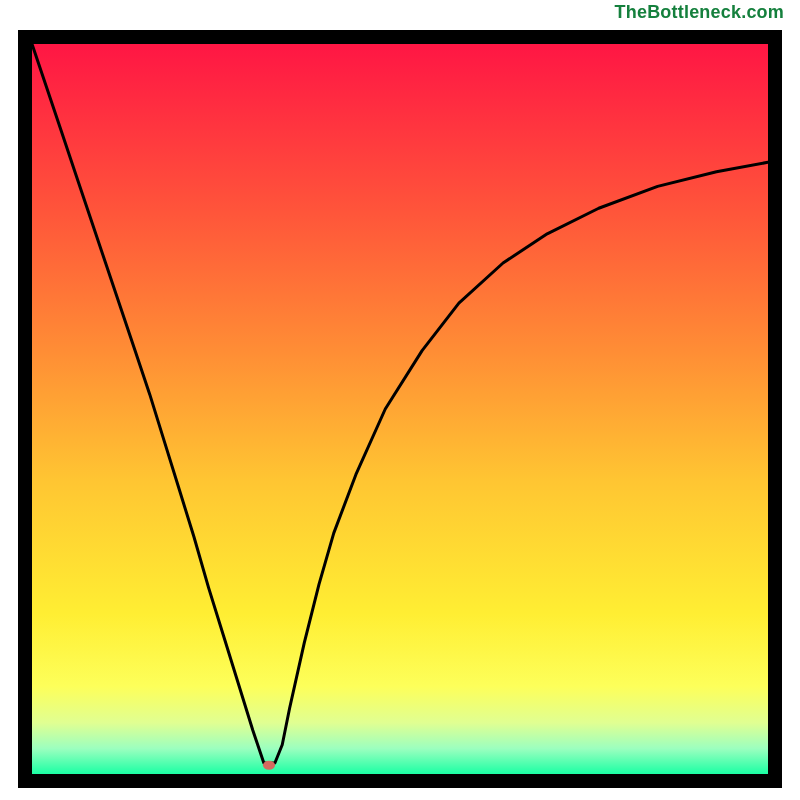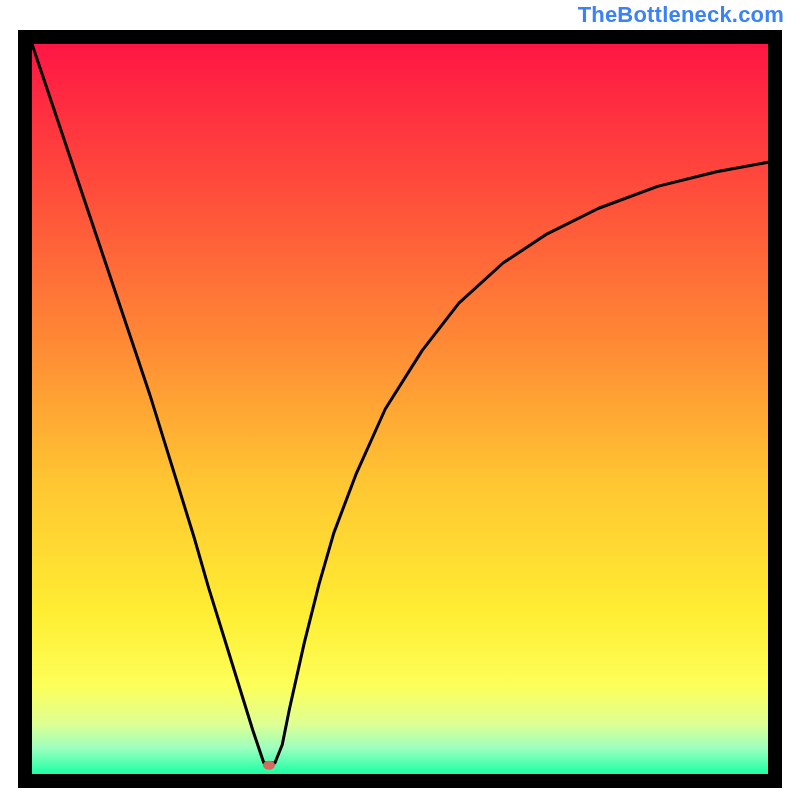--- a/index.html
+++ b/index.html
@@ -12,23 +12,23 @@
   }
   .wrap {
     position: relative;
     width: 800px;
     height: 800px;
   }
   .watermark {
     position: absolute;
     top: 2px;
     right: 16px;
-    font-size: 22px;
+    font-size: 18px;
     font-weight: 600;
-    color: #3b82f6;
+    color: #15803d;
     letter-spacing: 0.2px;
   }
   .plot {
     position: absolute;
     left: 18px;
     top: 30px;
     width: 764px;
     height: 758px;
   }
   .plot-border {

